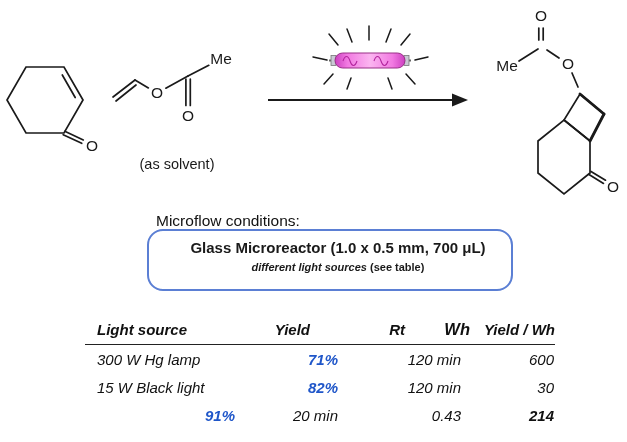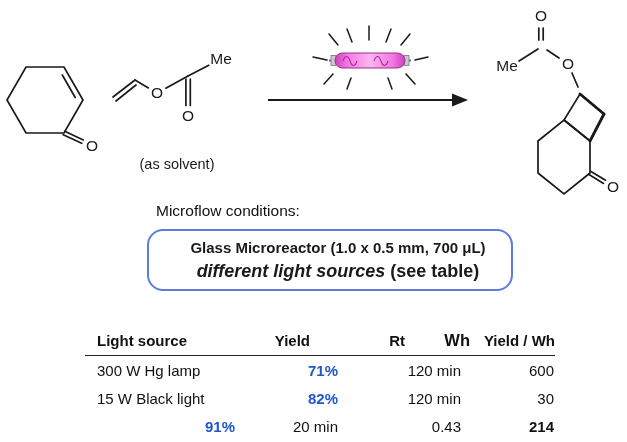--- a/index.html
+++ b/index.html
@@ -3,31 +3,31 @@
 <meta charset="utf-8">
 <style>
   html,body{margin:0;padding:0;background:#fff;}
   .canvas{
     position:relative;width:627px;height:442px;background:#ffffff;
     font-family:"Liberation Sans",sans-serif;color:#1a1a1a;overflow:hidden;
   }
   svg text{font-family:"Liberation Sans",sans-serif;}
   .scheme-svg{position:absolute;left:0;top:0;}
   .microflow-heading{
-    position:absolute;left:156px;top:202px;font-size:15.5px;color:#111;
+    position:absolute;left:156px;top:212px;font-size:15.5px;color:#111;
   }
   .cond-box{
     position:absolute;left:147px;top:229px;width:366px;height:62px;
     border:2.5px solid #5b7fd4;border-radius:16px;background:#fff;
     box-sizing:border-box;padding:8px 0 0 16px;text-align:center;
   }
   .cond-line1{font-weight:bold;font-size:15px;white-space:nowrap;}
-  .cond-line2{font-weight:bold;font-size:18px;margin-top:5px;white-space:nowrap;}
+  .cond-line2{font-weight:bold;font-size:11px;margin-top:5px;white-space:nowrap;}
   .cond-line2 .em{font-style:italic;}
-  .tbl{position:absolute;left:85px;top:325px;width:470px;font-size:15px;color:#111;}
+  .tbl{position:absolute;left:85px;top:314px;width:470px;font-size:15px;color:#111;font-style:italic;}
   .tr{display:grid;grid-template-columns:150px 75px 95px 65px 85px;align-items:center;}
   .tr.head{font-weight:bold;height:30px;border-bottom:1.7px solid #222;}
   .tr.row{height:28px;gap:28px;}
   .tr.row:first-of-type{margin-top:5px;}
   .c{text-align:right;}
   .c.first{text-align:left;padding-left:12px;}
   .wh-head{font-size:16.5px;}
   .yield{color:#1f56c9;font-weight:bold;}
   .yw{font-weight:bold;}
 </style>

